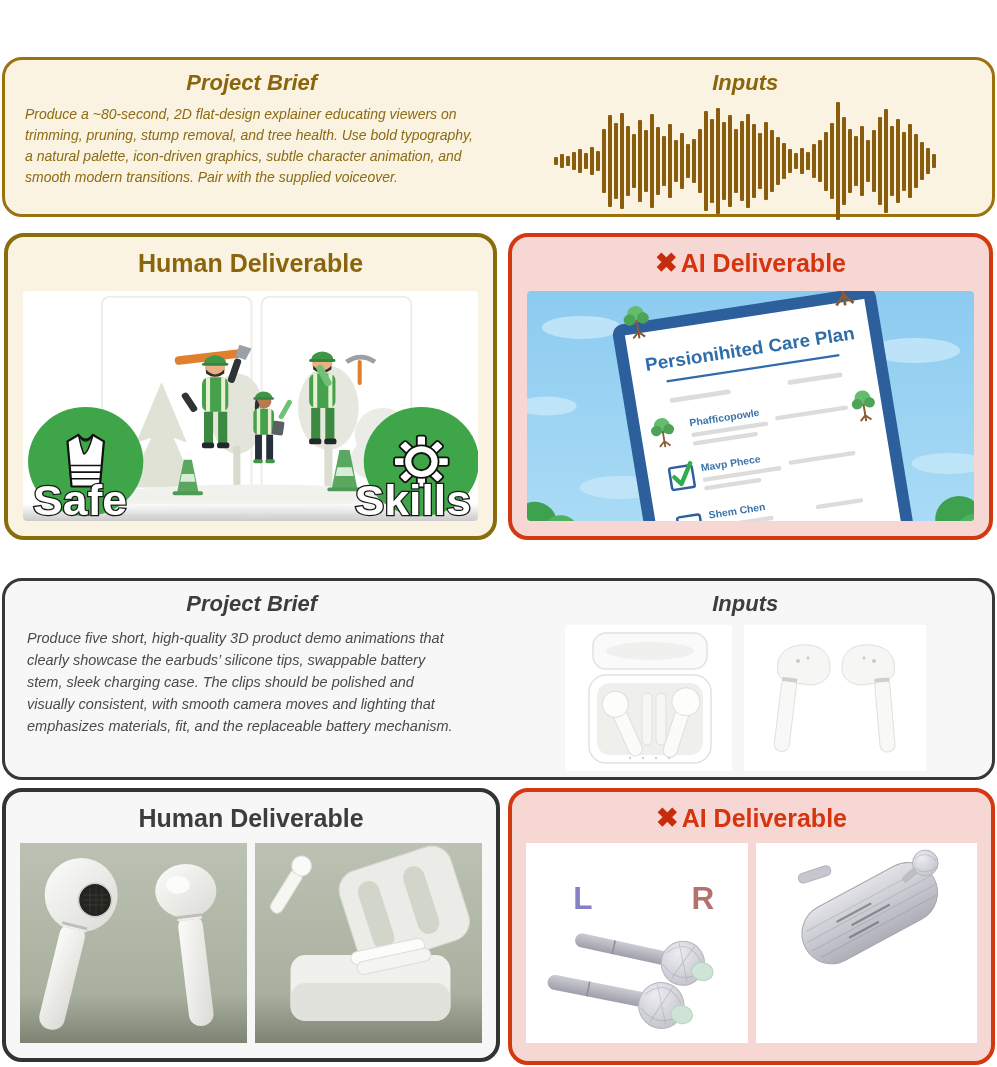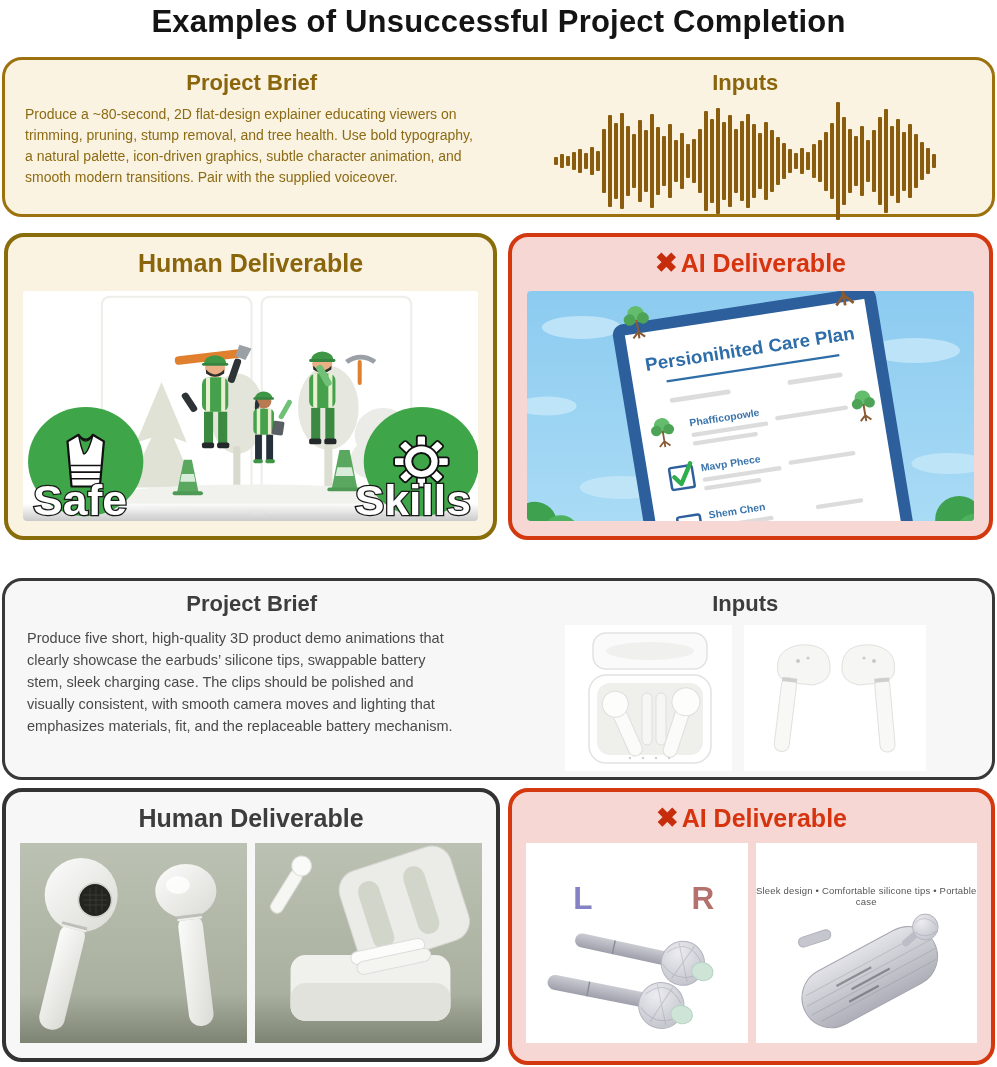--- a/index.html
+++ b/index.html
@@ -6,21 +6,21 @@
   .page{position:relative;width:997px;height:1067px;overflow:hidden;background:#fff;}
   .title{position:absolute;top:4px;left:0;width:100%;text-align:center;margin:0;
          font-size:31px;font-weight:600;color:#141414;letter-spacing:.2px;}
   .panel{position:absolute;box-sizing:border-box;border-radius:20px;}
   .gold-outer{border:3px solid #9c720e;background:#faf3e2;}
   .gold{border:4px solid #8a6d0b;background:#faf3e2;}
   .red{border:4px solid #d4380f;background:#f7d7d3;}
   .dark-outer{border:3px solid #383838;background:#f7f7f7;}
   .dark{border:4px solid #333;background:#f7f7f7;}
   .split{display:flex;height:100%;}
-  .split>div{flex:1;min-width:0;}
+  .split>div{flex:1;min-width:0;font-style:italic;}
   h2{margin:10px 0 2px;text-align:center;font-weight:bold;}
   .h-gold{color:#8a650c;font-size:22px;}
   .h-dark{color:#3d3d3d;font-size:22px;}
   .h-gold-big{color:#8a650c;font-size:25px;margin-top:12px;}
   .h-dark-big{color:#3d3d3d;font-size:25px;margin-top:12px;}
   .h-red{color:#d5340f;font-size:25px;margin-top:12px;display:flex;align-items:center;justify-content:center;gap:3px;}
   .x-mark{color:#c62d0d;font-size:27px;font-weight:bold;line-height:1;}
   .brief-text-gold{padding:6px 24px 0 20px;font-size:14px;line-height:1.5;color:#8c6b14;}
   .brief-text-dark{padding:8px 40px 0 22px;font-size:14.5px;line-height:1.52;color:#4a4a4a;}
   .wave-wrap{display:flex;justify-content:center;align-items:center;margin-top:6px;}
@@ -36,21 +36,20 @@
   .frames-row.pinkgut .frame{background:#fff;}
   .caption-frame{display:flex;flex-direction:column;}
   .ai-caption{font-size:9.5px;color:#555;text-align:center;padding-top:42px;letter-spacing:.2px;}
   svg{display:block;}
 </style>
 </head>
 <body>
 
 <div class="page">
 
-  <h1 class="title">Examples of Unsuccessful Project Completion</h1>
 
   <div class="panel gold-outer" style="left:2px;top:57px;width:993px;height:160px;">
     <div class="split">
       <div>
         <h2 class="h-gold">Project Brief</h2>
         <div class="brief-text-gold">Produce a ~80-second, 2D flat-design explainer educating viewers on trimming, pruning, stump removal, and tree health. Use bold typography, a natural palette, icon-driven graphics, subtle character animation, and smooth modern transitions. Pair with the supplied voiceover.</div>
       </div>
       <div>
         <h2 class="h-gold">Inputs</h2>
         <div class="wave-wrap">
@@ -527,21 +526,20 @@
               <path d="M 100,-6 Q 118,-27 137,-4"></path>
                 <path d="M 98,8 Q 118,26 139,8"></path>
                 <path d="M 110,-18 L 126,20"></path>
                 <path d="M 126,-18 L 110,20"></path>
             </g>
             <ellipse cx="140" cy="7" rx="11" ry="9" fill="#cde4d6" stroke="#b6d2c1"></ellipse>
           </g>
         </svg>
       </div>
       <div class="frame caption-frame">
-        <div class="ai-caption">Sleek design • Comfortable silicone tips • Portable case</div>
         <svg width="100%" height="130" viewBox="0 0 225 130" preserveAspectRatio="none">
           <rect width="225" height="130" fill="#ffffff"></rect>
           <defs>
             <linearGradient id="capG" x1="0" y1="0" x2="0" y2="1">
               <stop offset="0" stop-color="#e2e2e8"></stop>
                 <stop offset="1" stop-color="#aeaeb8"></stop>
             </linearGradient>
           </defs>
           <g transform="translate(70,28) rotate(-18)">
             <rect x="-28" y="-5" width="34" height="10" rx="5" fill="#c6c6ce" stroke="#b0b0ba"></rect>

